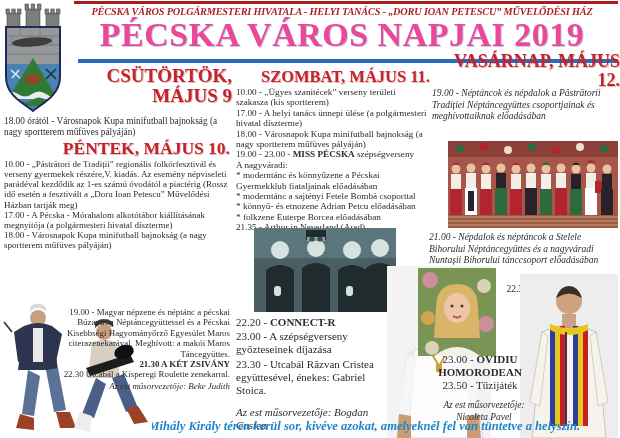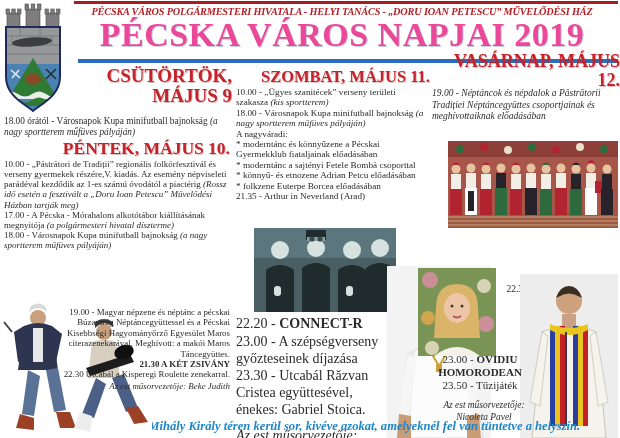--- a/index.html
+++ b/index.html
@@ -16,41 +16,41 @@
   .title-underline{left:78px;top:59px;width:540px;height:4px;background:#2c6cbe;}
   
   .day-h{color:#c4232b;font-weight:bold;text-align:right;line-height:1.05;
          text-shadow:1px 1px 0 rgba(150,40,40,.3);}
   .h-thu{left:62px;top:66px;width:170px;font-size:19px;}
   .h-fri{left:4px;top:139px;width:226px;font-size:17.5px;}
   .h-sat{left:232px;top:68px;width:198px;font-size:16.5px;}
   .h-sun{left:428px;top:52px;width:192px;font-size:18px;}
   
   .ev{margin:0;font-size:9.3px;line-height:1.14;}
-  .it{font-style:italic;}
+  .it{}
   .b{font-weight:bold;}
   .thu-ev{left:4px;top:116px;width:226px;}
   .fri-list{left:4px;top:159px;width:226px;}
   .fri-list .ev{font-size:9px;line-height:1.13;}
   .sat-list{left:236px;top:87px;width:193px;}
   .sat-list .ev{font-size:9.2px;line-height:1.13;}
   .sun-ev1{left:432px;top:88px;width:186px;}
   .sun-ev1 .ev,.sun-ev2 .ev{font-size:9.5px;line-height:1.22;font-style:italic;}
   .sun-ev2{left:429px;top:232px;width:190px;}
   .sun-ev3{left:498px;top:283px;width:118px;text-align:center;}
   .sun-ev3 .ev{font-size:9.6px;line-height:1.3;}
   .sun-late{left:430px;top:353px;width:100px;text-align:center;}
   .sun-late .ev{font-size:11px;line-height:1.2;}
   .sun-host{left:428px;top:400px;width:112px;text-align:center;font-size:9.4px;
             font-style:italic;line-height:1.25;}
   .fri-bottom{left:42px;top:307px;width:188px;text-align:right;}
   .fri-bottom .ev{font-size:8.9px;line-height:1.17;}
   .fri-bottom .host{margin-top:1px;}
   .mid-bottom{left:236px;top:316px;width:150px;}
-  .mid-bottom .ev{font-size:14px;line-height:1.2;margin-bottom:1px;font-family:Liberation Serif, serif;}
+  .mid-bottom .ev{font-size:11px;line-height:1.2;margin-bottom:1px;font-family:Liberation Serif, serif;}
   .mid-bottom .host{margin-top:9px;}
   .host{font-style:italic;}
   
   .footer-note{left:0;top:419px;width:620px;text-align:center;color:#1f86c9;
                font-weight:bold;font-style:italic;font-size:12.6px;white-space:nowrap;}
   
   .photo{overflow:hidden;}
   .photo svg{display:block;width:100%;height:100%;}
   .ph-coat{left:2px;top:2px;width:62px;height:113px;}
   .ph-rockers{left:0px;top:300px;width:152px;height:138px;}
@@ -171,21 +171,23 @@
   <div class="abs fri-bottom z2">
     <p class="ev">19.00 - Magyar népzene és néptánc a pécskai Búzavirág Néptáncegyüttessel és a Pécskai Kisebbségi Hagyományőrző Egyesület Maros citerazenekarával. Meghívott: a makói Maros Táncegyüttes.</p>
     <p class="ev b">21.30  A KÉT ZSIVÁNY</p>
     <p class="ev">22.30  Utcabál a Kisperegi Roulette zenekarral.</p>
     <p class="ev it host">Az est műsorvezetője: Beke Judith</p>
   </div>
 
   <div class="abs day-h h-sat">SZOMBAT, MÁJUS 11.</div>
   <div class="abs sat-list">
     <p class="ev"><span>10.00 - „Ügyes szanitécek” verseny területi szakasza </span><span class="it">(kis sportterem)</span></p>
+    <p class="ev"><span>17.00 - A helyi tanács ünnepi ülése </span><span class="it">(a polgármesteri hivatal díszterme)</span></p>
     <p class="ev"><span>18.00 - Városnapok Kupa minifutball bajnokság </span><span class="it">(a nagy sportterem műfüves pályáján)</span></p>
+    <p class="ev"><span>19.00 - 23.00 - </span><span class="b">MISS PÉCSKA</span><span> szépségverseny</span></p>
     <p class="ev">A nagyváradi:</p>
     <p class="ev">* moderntánc és könnyűzene a Pécskai Gyermekklub fiataljainak előadásában</p>
     <p class="ev">* moderntánc a sajtényi Fetele Bombă csoporttal</p>
     <p class="ev">* könnyű- és etnozene Adrian Petcu előadásában</p>
     <p class="ev">* folkzene Euterpe Borcea előadásában</p>
     <p class="ev">21.35 - Arthur in Neverland (Arad)</p>
   </div>
 
   <div class="abs photo ph-band">
     <svg viewBox="0 0 142 84" preserveAspectRatio="none">
@@ -324,20 +326,23 @@
           </g>
         <g transform="translate(159,0)">
             <circle cx="0" cy="28" r="4.5" fill="#e8c3a0"></circle>
             <rect x="-5" y="33" width="10" height="15" fill="#28222b"></rect>
             <rect x="-6" y="48" width="12" height="26" fill="#28222b"></rect>
           </g>
       </g>
     </svg>
   </div>
 
+  <div class="abs sun-ev2">
+    <p class="ev">21.00 - Népdalok és néptáncok a Stelele Bihorului Néptáncegyüttes és a nagyváradi Nuntașii Bihorului tánccsoport előadásában</p>
+  </div>
   <div class="abs sun-ev3">
     <p class="ev">22.30 - Népdalok Mariana Șușcă előadásában</p>
   </div>
 
   <div class="abs photo ph-mariana">
     <svg viewBox="0 0 78 88" preserveAspectRatio="none">
       <rect width="78" height="88" fill="#7a9455"></rect>
       <g opacity="0.85">
         <circle cx="12" cy="12" r="8" fill="#d88fa6"></circle>
           <circle cx="66" cy="18" r="7" fill="#e8e0c8"></circle>

